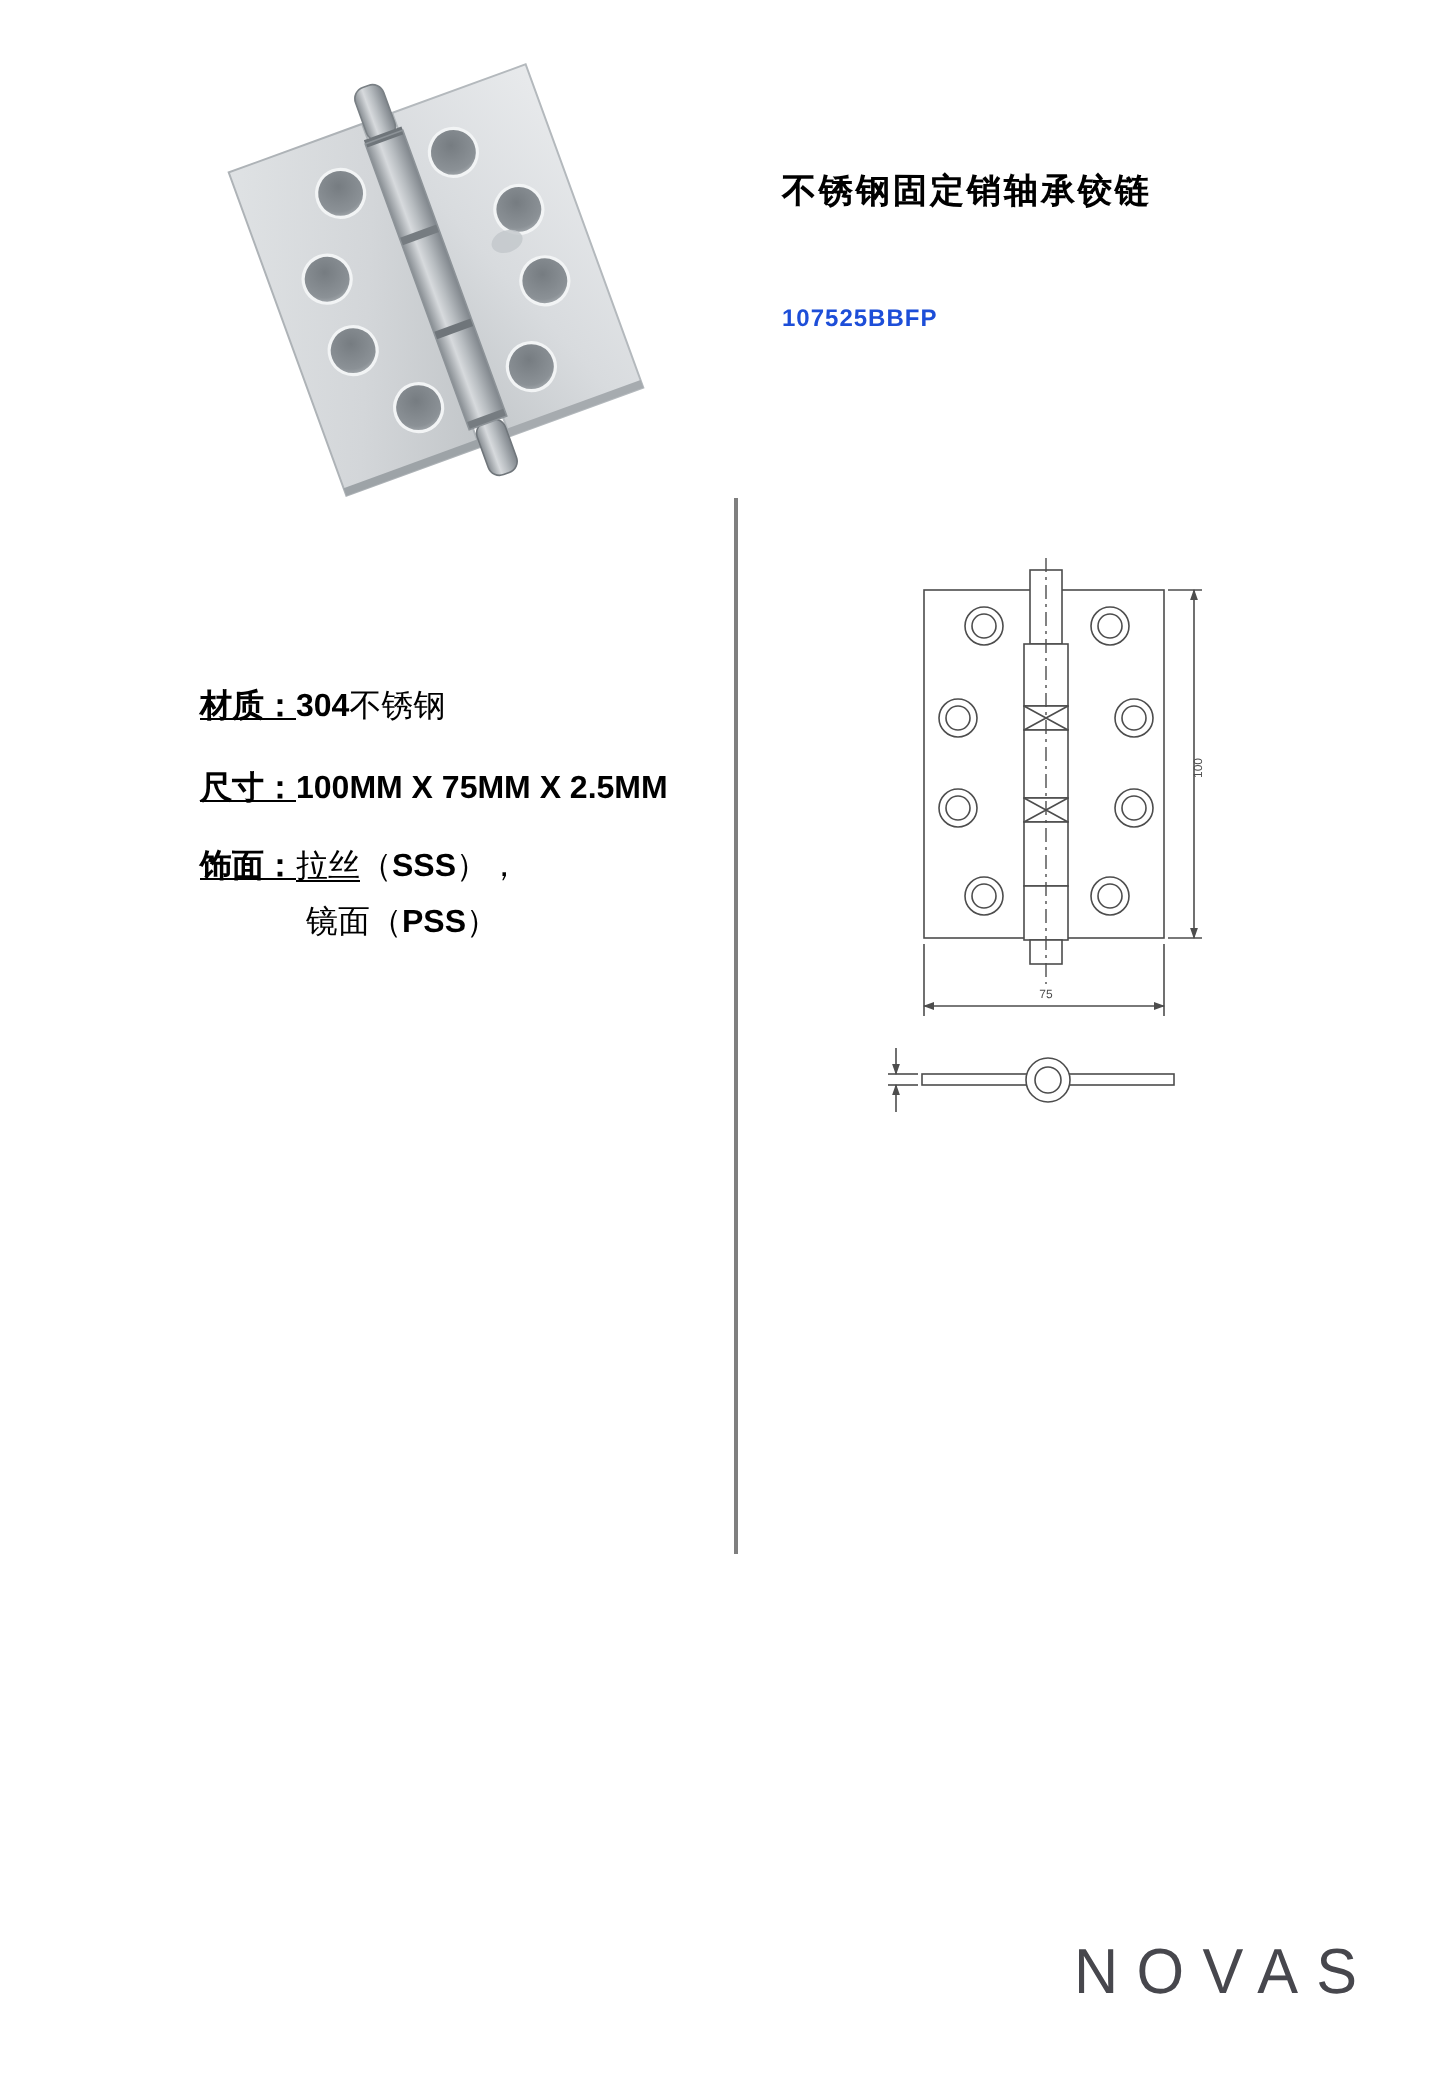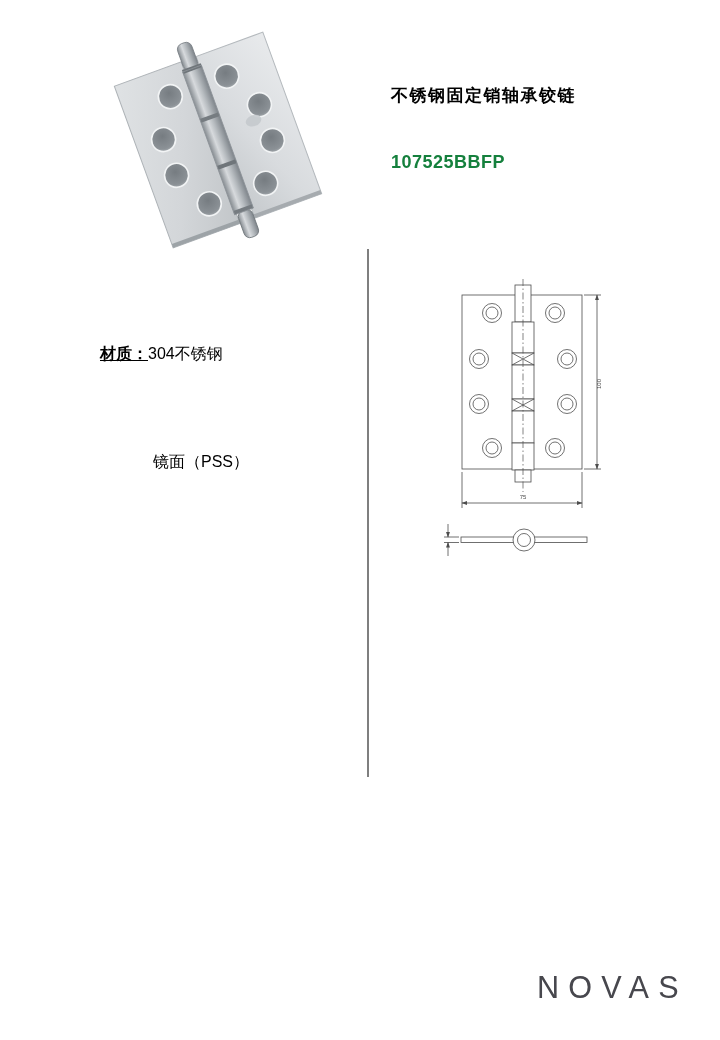--- a/index.html
+++ b/index.html
@@ -7,30 +7,30 @@
     position:relative;width:720px;height:1040px;background:#ffffff;
     font-family:"Liberation Sans", sans-serif;color:#000;overflow:hidden;margin:0 auto;
   }
   
   .title{
     position:absolute;left:391px;top:84px;
     font-size:17px;font-weight:bold;letter-spacing:1.5px;color:#000;
   }
   .code{
     position:absolute;left:391px;top:152px;
-    font-size:18px;font-weight:bold;letter-spacing:.5px;color:#15803d;
+    font-size:12px;font-weight:bold;letter-spacing:.5px;color:#1d4ed8;
   }
   
   .divider{
     position:absolute;left:367px;top:249px;width:2px;height:528px;background:#7f7f7f;
   }
   
   .spec-row{position:absolute;left:100px;font-size:16px;line-height:20px;white-space:nowrap;}
   .spec-row .lbl{font-weight:bold;text-decoration:underline;}
-  .b{font-weight:normal;}
+  .b{font-weight:bold;}
   .u{text-decoration:underline;text-underline-offset:2px;}
   .row-mat{top:344px;}
   .row-size{top:385px;}
   .row-fin1{top:424px;}
   .row-fin2{top:452px;left:153px;}
   
   .photo{position:absolute;left:101px;top:23px;}
   .drawing{position:absolute;left:428px;top:272px;}
   
   .logo{
@@ -114,20 +114,26 @@
   </svg>
 
   <div class="title">不锈钢固定销轴承铰链</div>
   <div class="code">107525BBFP</div>
 
   <div class="divider"></div>
 
   <div class="spec-row row-mat">
     <span class="lbl">材质：</span><span class="b">304</span><span>不锈钢</span>
   </div>
+  <div class="spec-row row-size">
+    <span class="lbl">尺寸：</span><span class="b">100MM X 75MM X 2.5MM</span>
+  </div>
+  <div class="spec-row row-fin1">
+    <span class="lbl">饰面：</span><span class="u">拉丝</span><span>（</span><span class="b">SSS</span><span>），</span>
+  </div>
   <div class="spec-row row-fin2">
     <span>镜面</span><span>（</span><span class="b">PSS</span><span>）</span>
   </div>
 
   <svg class="drawing" width="192" height="316" viewBox="428 272 192 316" fill="none" stroke="#4d4d4d" stroke-width="0.8">
     <defs>
       <marker id="arr" viewBox="0 0 10 10" refX="9" refY="5" markerWidth="7" markerHeight="7" orient="auto-start-reverse">
         <path d="M0,1.5 L10,5 L0,8.5 z" fill="#4d4d4d" stroke="none"></path>
       </marker>
     </defs>

